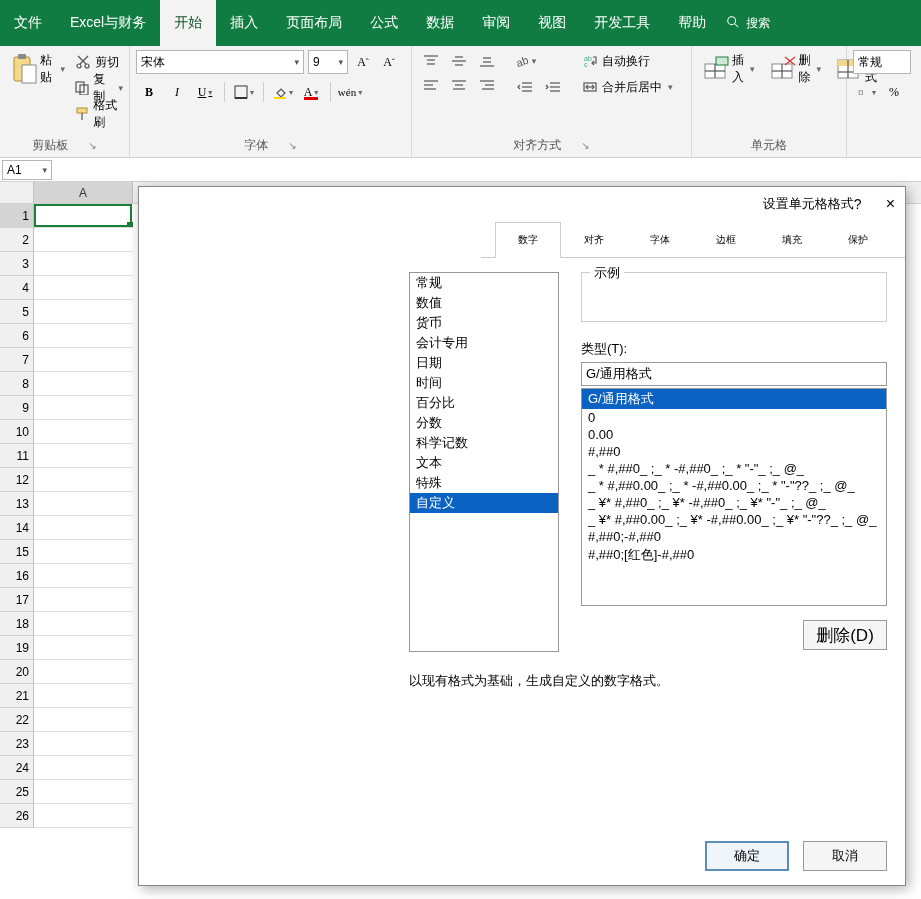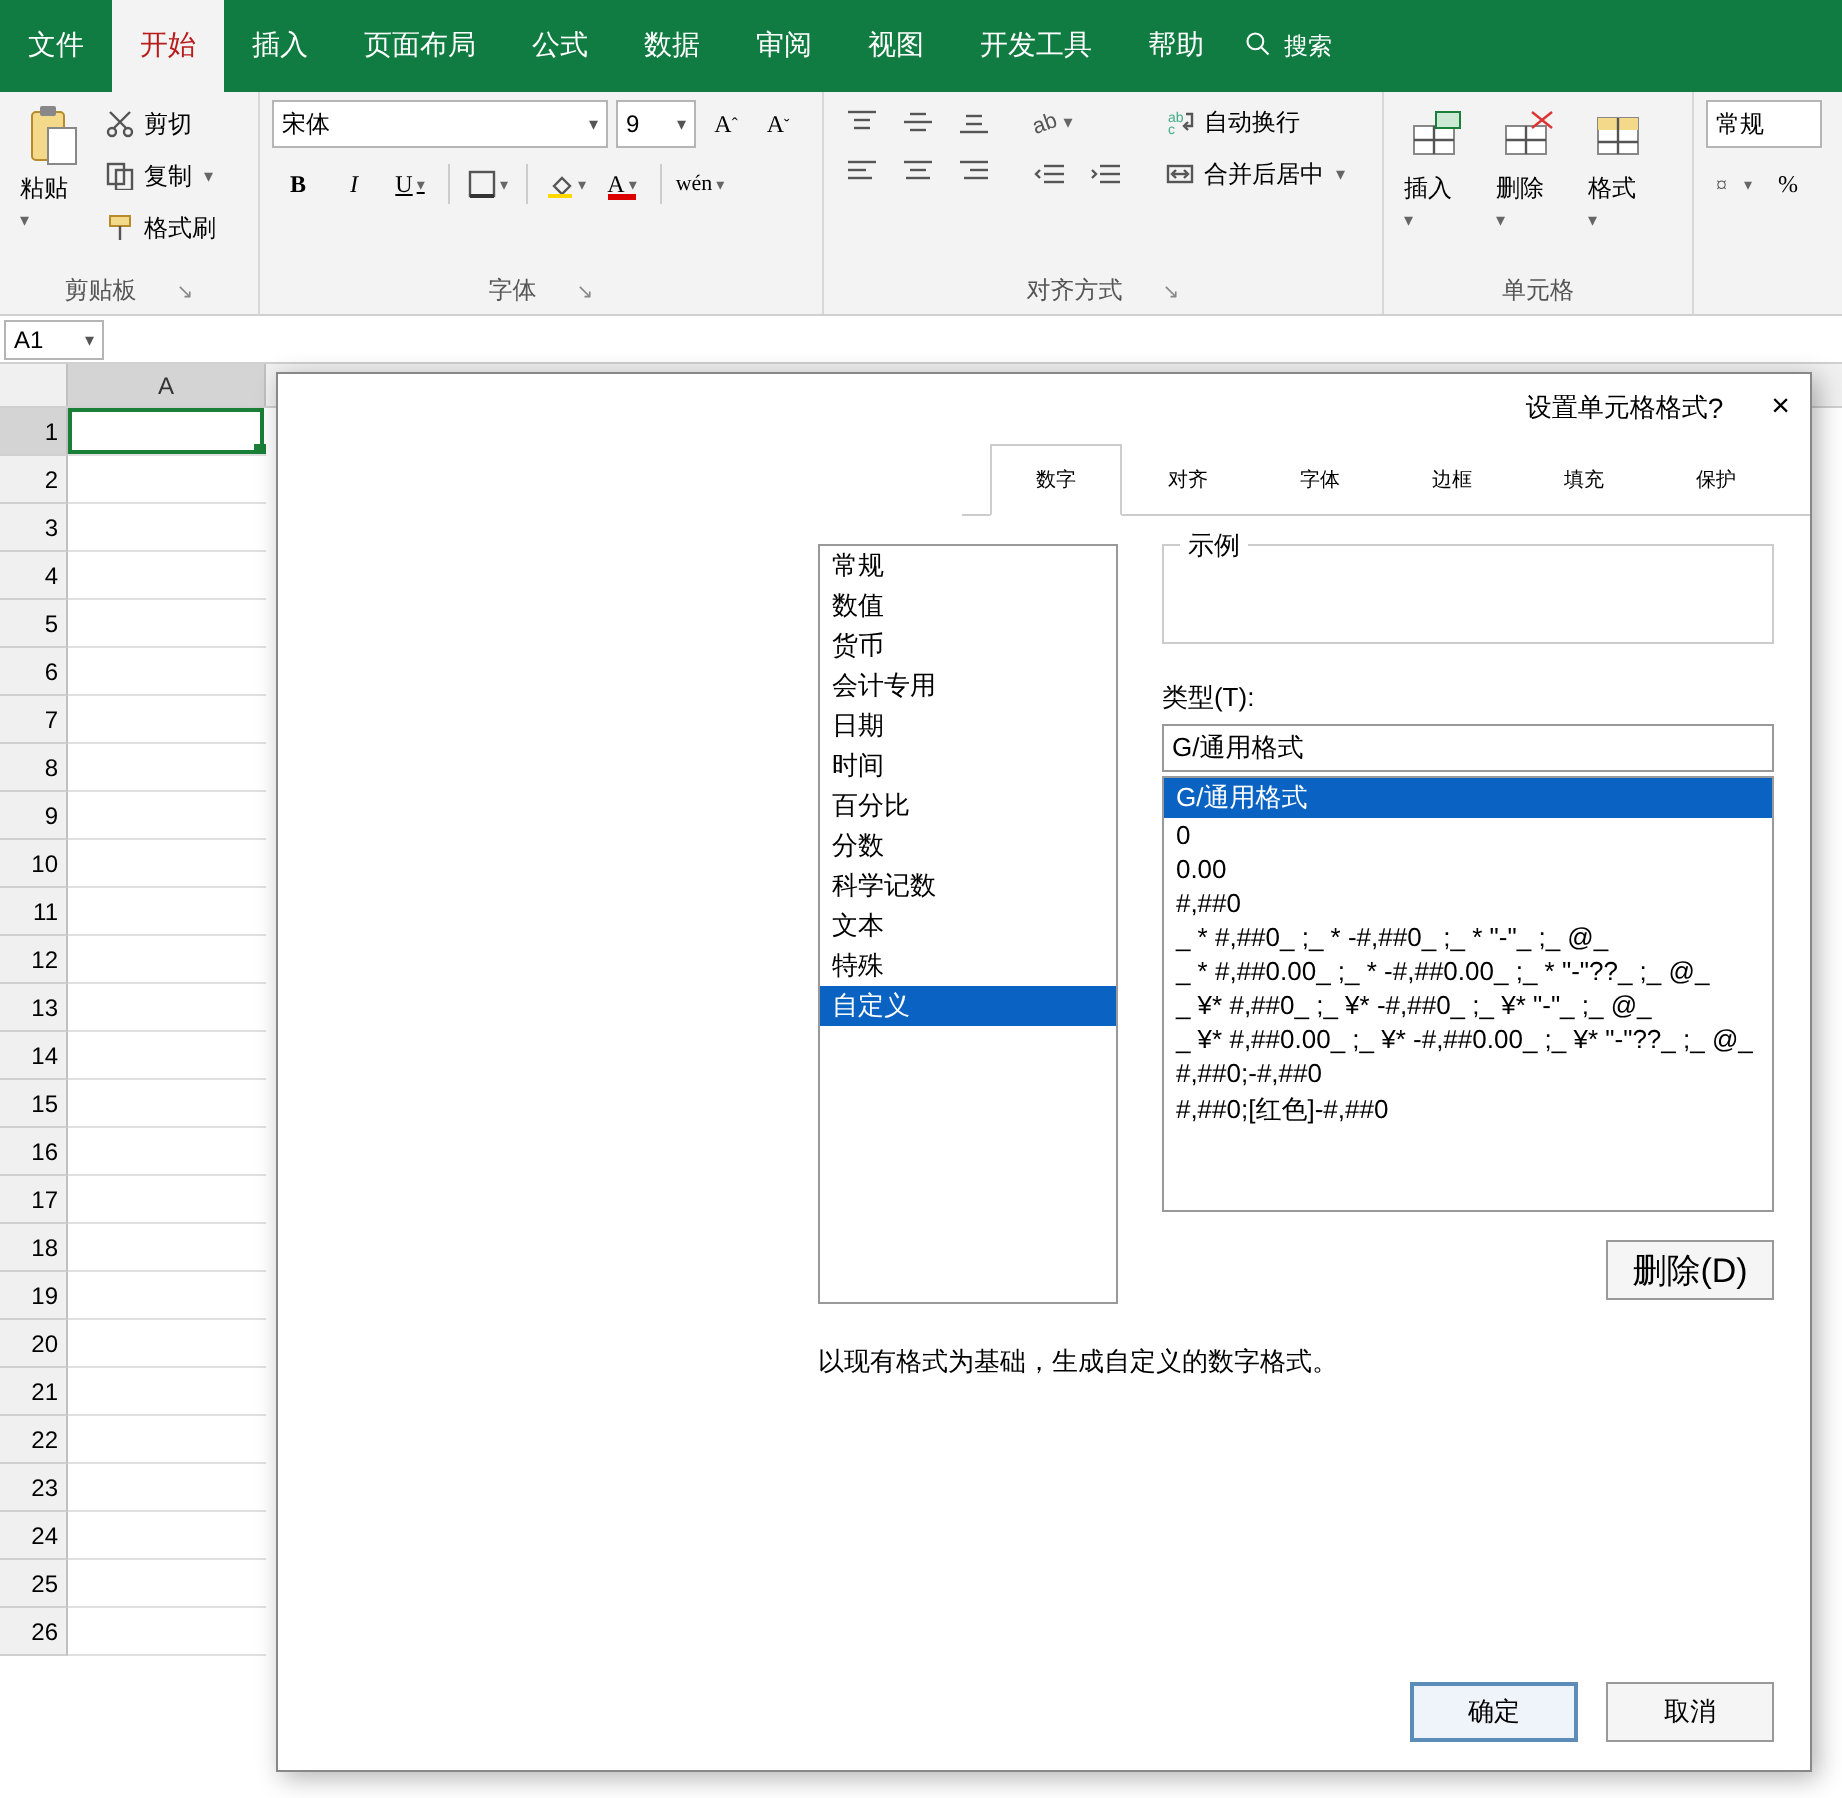--- a/index.html
+++ b/index.html
@@ -1,32 +1,32 @@
 <!DOCTYPE html>
 <html><head>
 <meta charset="utf-8">
 <style>
 * { box-sizing: border-box; margin: 0; padding: 0; }
 body { font-family: "Microsoft YaHei", "SimSun", sans-serif; font-size: 12px; background: #fff; width: 921px; height: 899px; overflow: hidden; position: relative; }
 
 
 .tab-bar { background: #107c41; height: 46px; display: flex; align-items: center; }
 .tab-bar .tab { color: #fff; padding: 0 14px; height: 46px; display: flex; align-items: center; font-size: 14px; cursor: pointer; }
-.tab-bar .tab.active { background: #f3f3f3; color: #b91c1c; }
+.tab-bar .tab.active { background: #f3f3f3; color: #14532d; }
 .tab-bar .search { display: flex; align-items: center; color: #fff; margin-left: 6px; gap: 6px; }
 .search-icon svg { width: 14px; height: 14px; fill: #fff; }
 
 
 .ribbon { background: #f3f3f3; border-bottom: 1px solid #d0d0d0; height: 112px; display: flex; }
 .ribbon-group { border-right: 1px solid #d8d8d8; display: flex; flex-direction: column; justify-content: space-between; padding: 4px 6px 0; }
 .ribbon-group-label { text-align: center; font-size: 12px; color: #555; padding: 3px 0; }
 .ribbon-group-label-row { display:flex; align-items:center; justify-content:center; gap:20px;}
 .ribbon-group-label .launcher { font-size: 10px; color: #888; }
 .rg-body { display: flex; gap: 6px; align-items: flex-start; }
-.big-btn { display: flex; flex-direction: column; gap: 2px; font-size: 12px; padding: 2px 4px; cursor: pointer; }
+.big-btn { display: flex; flex-direction: row; align-items: center; gap: 2px; font-size: 12px; padding: 2px 4px; cursor: pointer; }
 .big-btn .icon-box { width: 32px; height: 32px; display: flex; align-items: center; justify-content: center; }
 .small-row { display: flex; align-items: center; gap: 4px; font-size: 12px; height: 24px; cursor: pointer; }
 .small-row .mini-icon { width: 16px; height: 16px; display: inline-flex; align-items: center; justify-content: center; }
 .stack { display: flex; flex-direction: column; gap: 2px; }
 
 .font-combo { display: flex; gap: 4px; }
 .combo { background: #fff; border: 1px solid #b5b5b5; height: 24px; display: flex; align-items: center; padding: 0 4px; justify-content: space-between; }
 .combo .dd { font-size: 9px; color: #555; }
 .fsz-up, .fsz-dn { width: 22px; height: 24px; display: flex; align-items: center; justify-content: center; cursor: pointer; font-family: Times; }
 
@@ -90,20 +90,21 @@
 
 
 .ln { stroke:#555; stroke-width:1.2; fill:none; }
 .redln { stroke:#d33; }
 </style>
 </head>
 <body>
 
 <div class="tab-bar">
   <div class="tab">文件</div>
+  <div class="tab">Excel与财务</div>
   <div class="tab active">开始</div>
   <div class="tab">插入</div>
   <div class="tab">页面布局</div>
   <div class="tab">公式</div>
   <div class="tab">数据</div>
   <div class="tab">审阅</div>
   <div class="tab">视图</div>
   <div class="tab">开发工具</div>
   <div class="tab">帮助</div>
   <div class="search">

